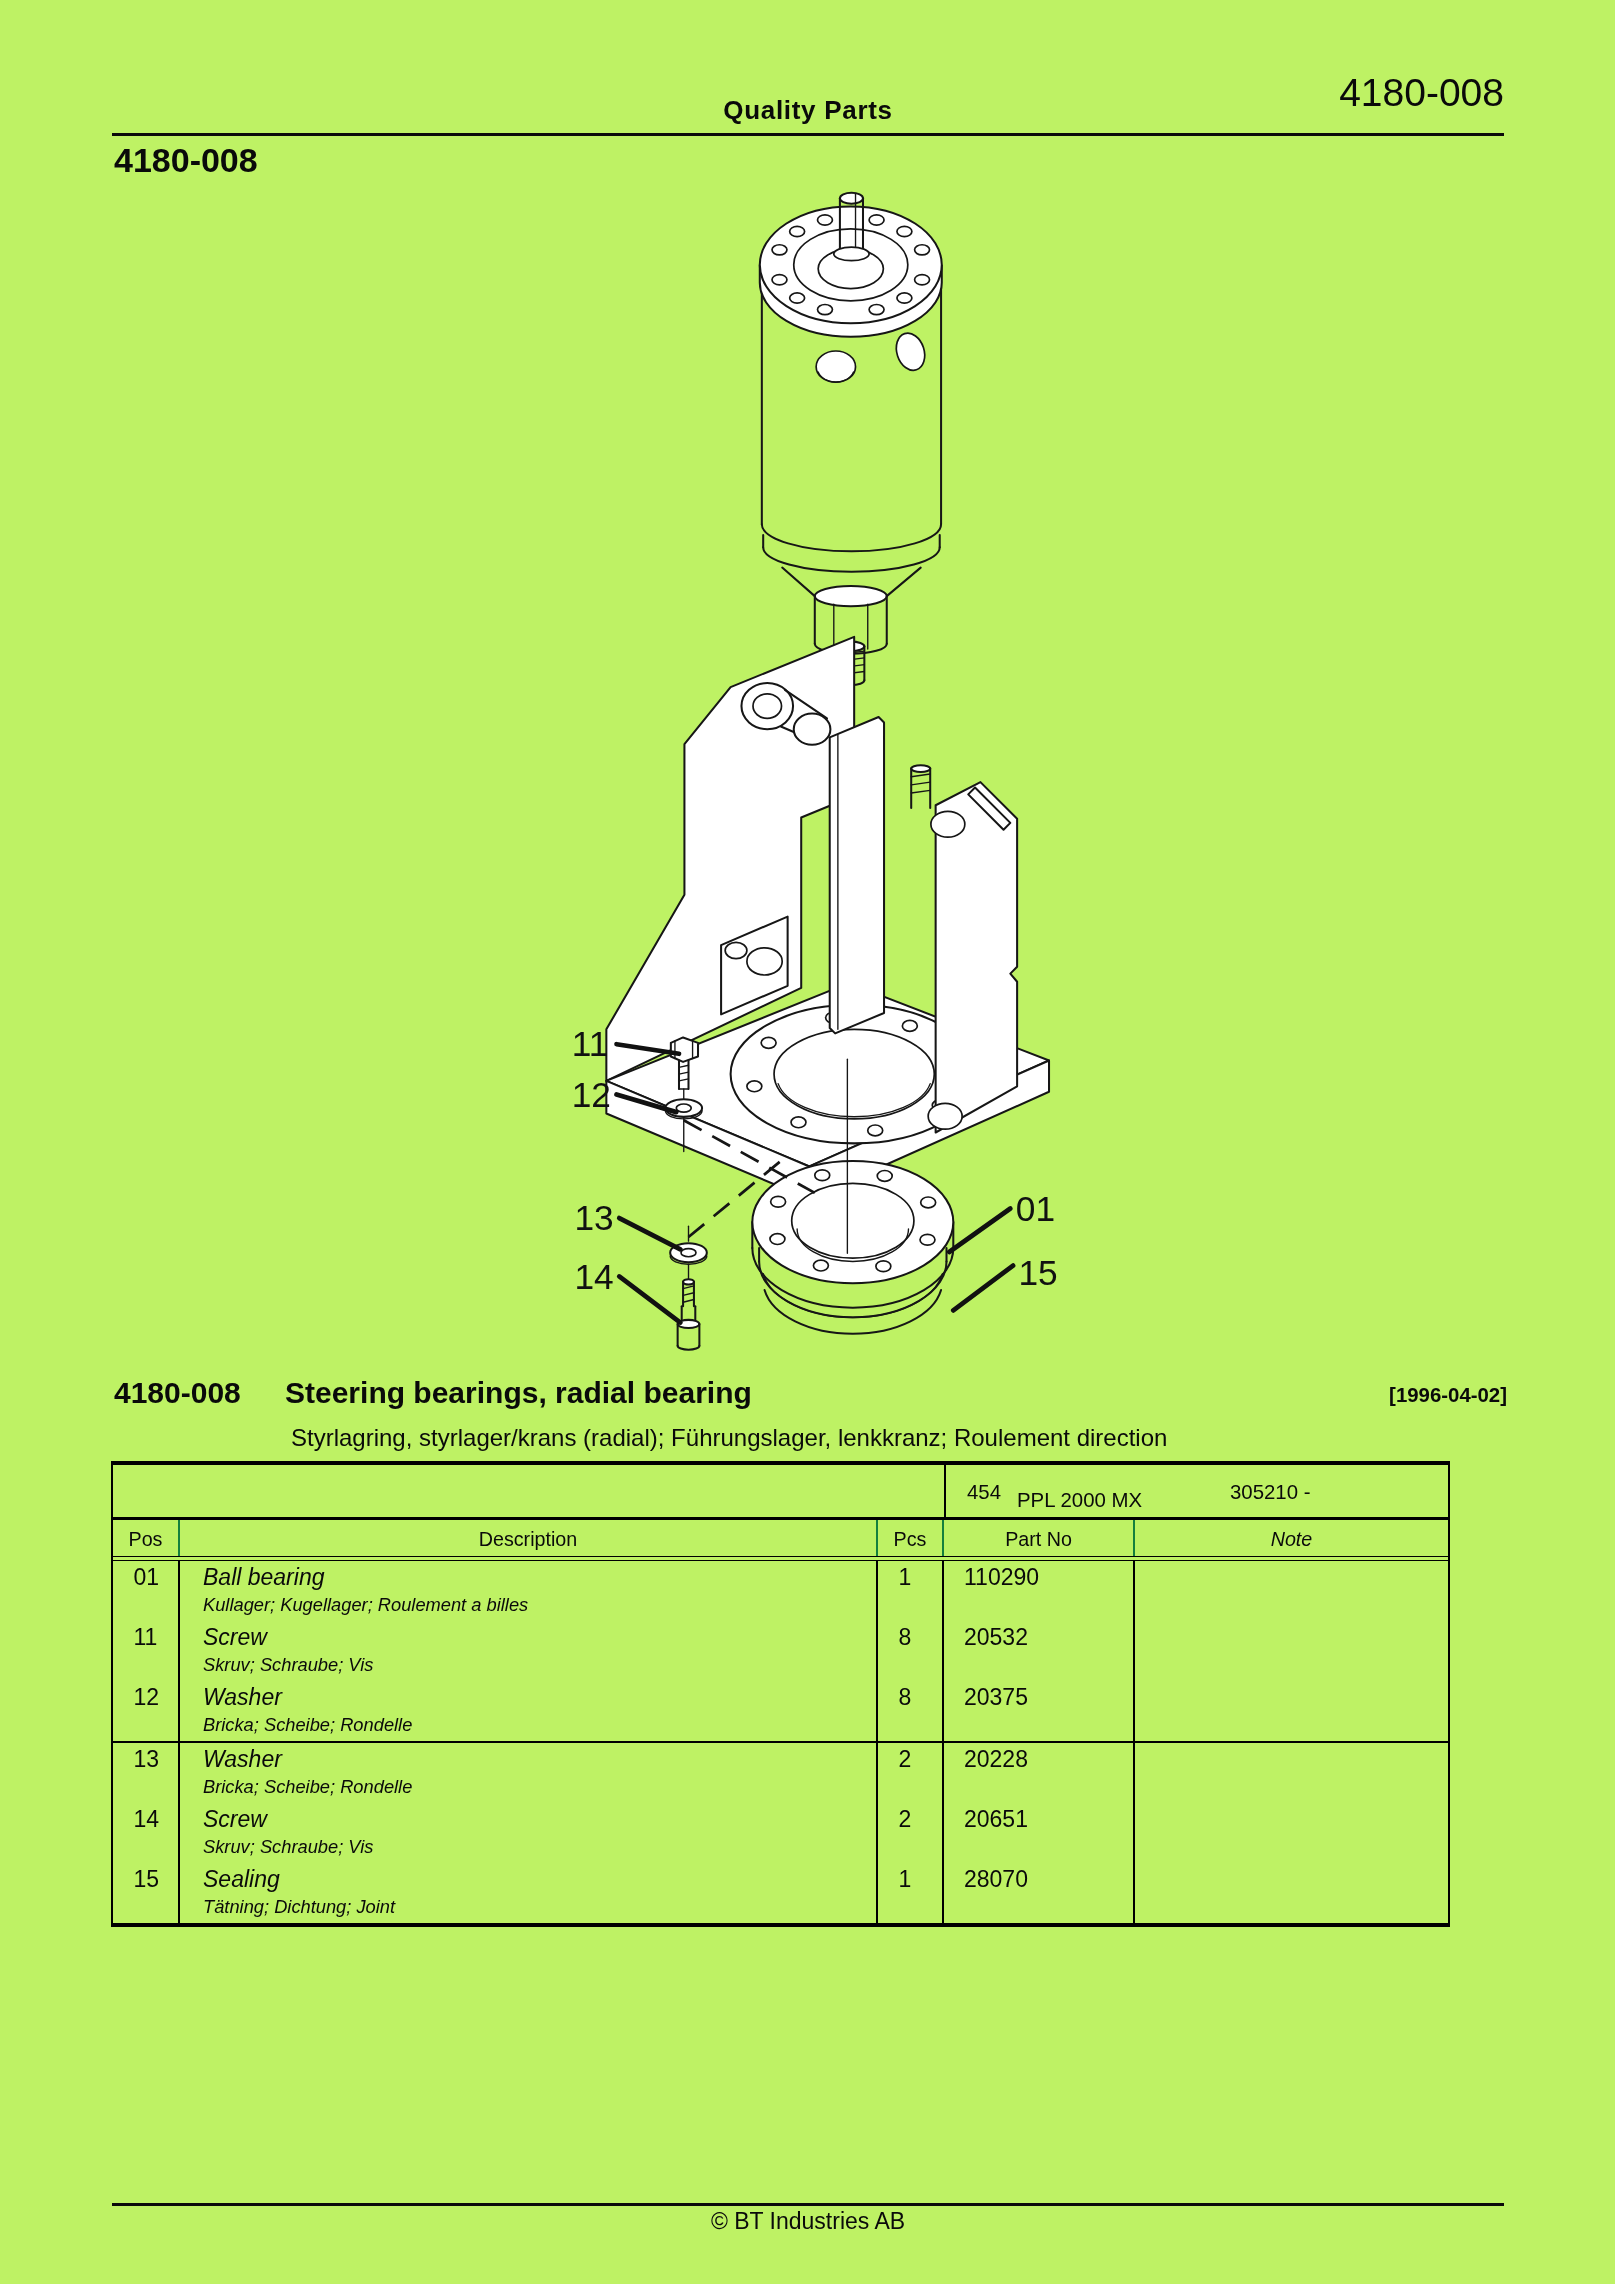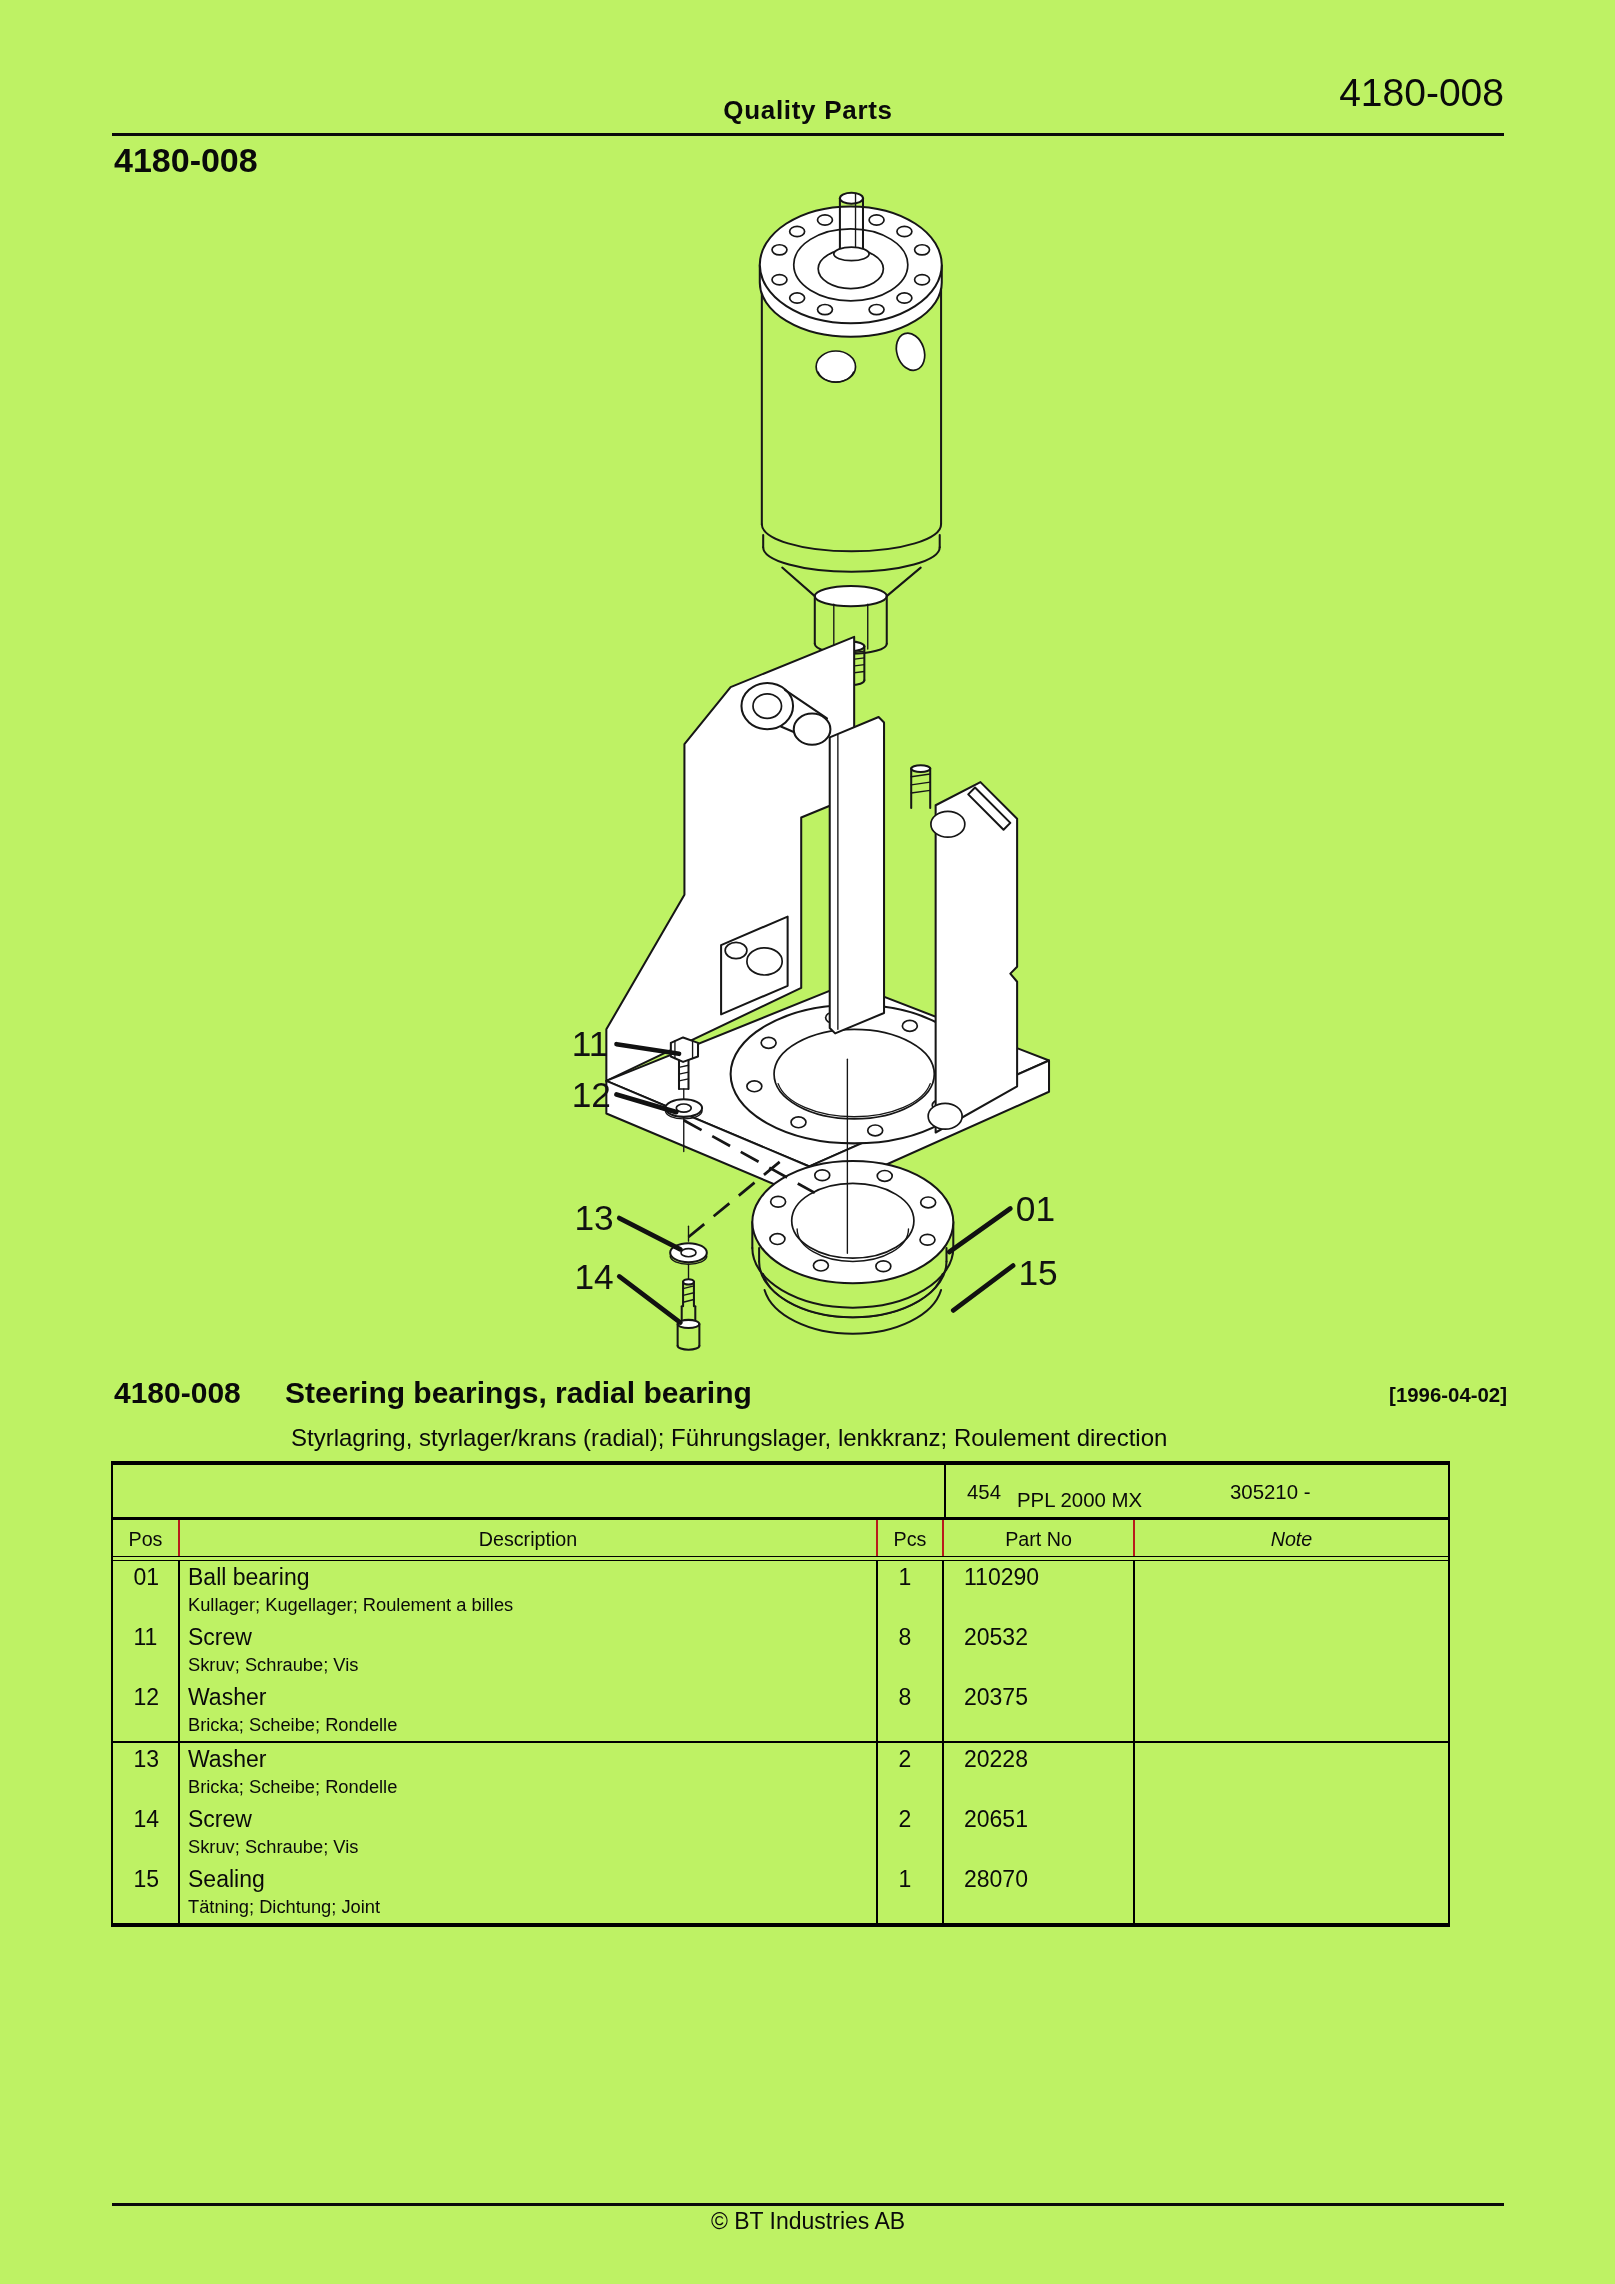--- a/index.html
+++ b/index.html
@@ -35,29 +35,29 @@
   .ptable{left:111px;top:1461px;width:1339px;border-left:2px solid #000;border-right:2px solid #000;
           border-top:4.1px solid #000;border-bottom:4.8px solid #000;box-sizing:border-box;position:absolute;}
   .model-row{position:relative;height:52px;font-size:20.4px;}
   .model-div{position:absolute;left:831px;top:0;width:2px;height:100%;background:#000;}
   .model-code{position:absolute;left:854px;top:16.3px;}
   .model-name{position:absolute;left:904px;top:16.3px;margin-top:8px;}
   .model-serial{position:absolute;left:1117px;top:16.3px;}
   .hsep{height:2.7px;background:#000;}
   .grid{display:grid;grid-template-columns:67px 698px 66px 191px 1fr;}
   .hrow{height:36px;}
-  .hcell{border-right:2px solid #b91c1c;text-align:center;font-size:19.7px;padding-top:8.8px;box-sizing:border-box;}
+  .hcell{border-right:2px solid #15803d;text-align:center;font-size:19.7px;padding-top:8.8px;box-sizing:border-box;}
   .hcell.last{border-right:none;font-style:italic;}
   .dbl{height:3.4px;border-top:1.4px solid #000;border-bottom:1.4px solid #000;}
   .brow{height:60px;}
   .brow.group-start{border-top:2px solid #000;}
   .bcell{border-right:2px solid #000;box-sizing:border-box;padding-top:3.4px;}
   .bcell.last{border-right:none;}
   .pos-c{padding-left:20.4px;font-size:23px;}
-  .desc-c{padding-left:8px;}
+  .desc-c{padding-left:23px;font-style:italic;}
   .desc-main{font-size:23px;line-height:27px;}
   .desc-sub{font-size:18.3px;line-height:20.4px;margin-top:3.4px;}
   .pcs-c{padding-left:20.4px;font-size:23px;}
   .part-c{padding-left:20px;font-size:23px;}
 
   
   .rule-bot{top:2203px;height:2.7px;}
   .footer-text{left:112px;top:2208px;width:1392px;text-align:center;font-size:23px;}
 </style>
 </head>

